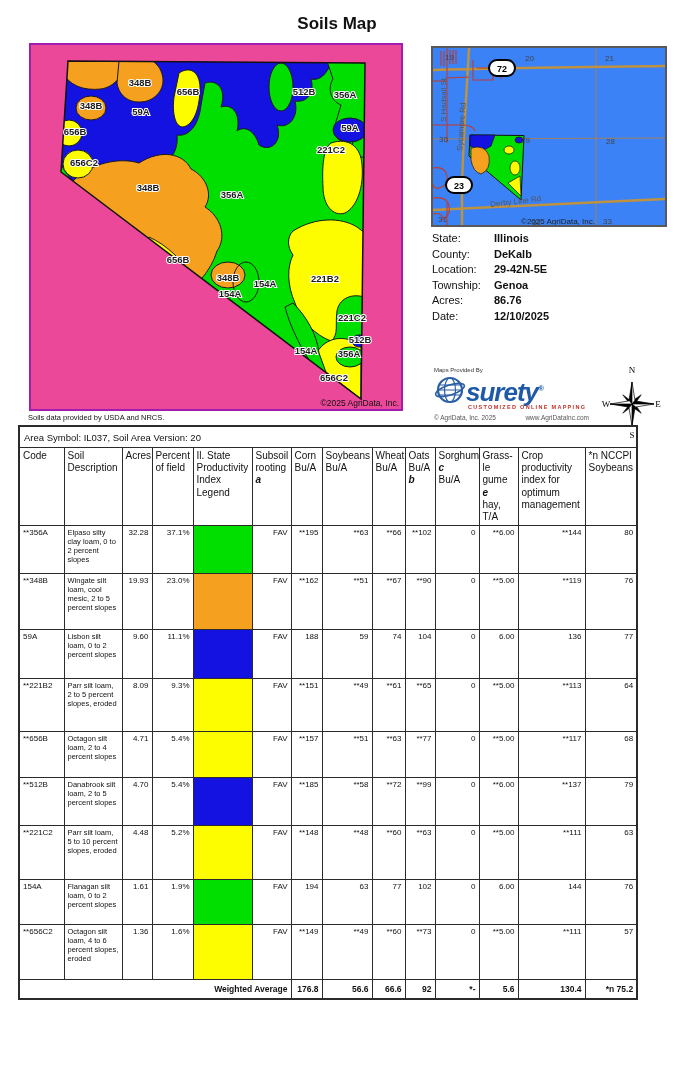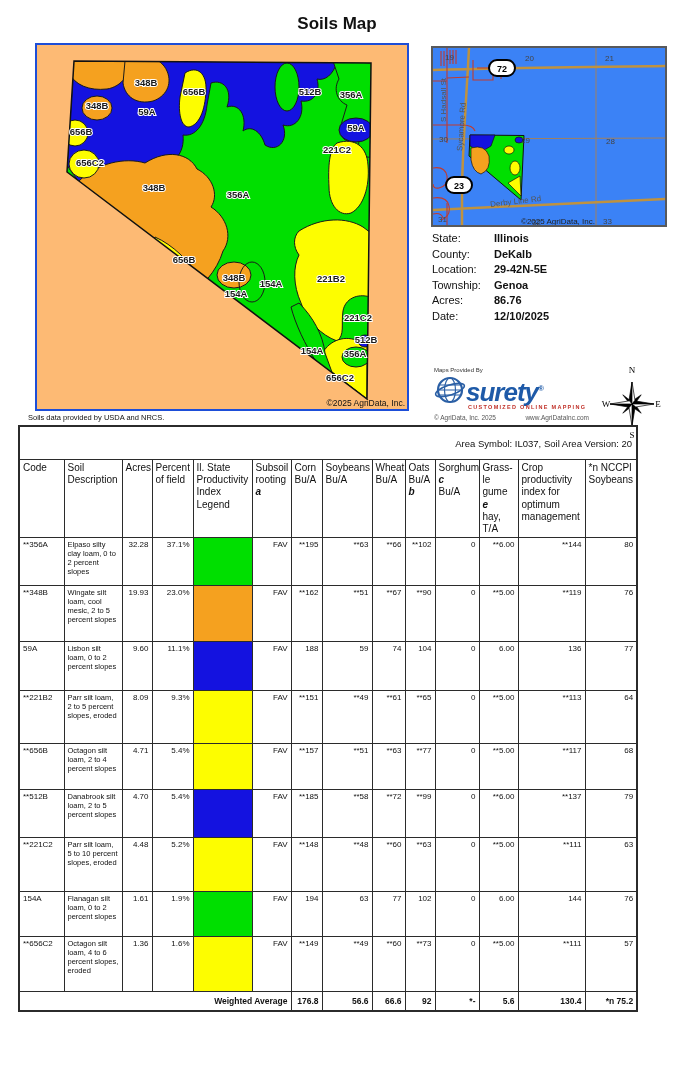--- a/index.html
+++ b/index.html
@@ -1,35 +1,35 @@
 <!DOCTYPE html>
 <html style="--c-green: #00df00; --c-orange: #f5a11f; --c-blue: #1412e0; --c-yellow: #fdfd00;"><head>
 <meta charset="utf-8">
 <style>
   html,body{margin:0;padding:0;background:#fff;}
   .page{position:relative;width:674px;height:1080px;background:#fff;font-family:"Liberation Sans",sans-serif;color:#111;overflow:hidden;}
   .page-title{position:absolute;left:0;top:14px;width:674px;text-align:center;font-size:17px;font-weight:bold;margin:0;}
-  .map-box{position:absolute;left:35px;top:43px;width:370px;height:364px;border:2px solid #1d4ed8;background:#fdba74;}
+  .map-box{position:absolute;left:29px;top:43px;width:370px;height:364px;border:2px solid #a21caf;background:#ec4899;}
   .usda-note{position:absolute;left:28px;top:413px;font-size:7.5px;}
   .inset-box{position:absolute;left:431px;top:46px;width:232px;height:177px;border:2px solid #58595b;background:#3b82f6;}
   .info-panel{position:absolute;left:432px;top:231px;width:232px;font-size:11px;}
   .info-row{display:flex;height:15.6px;line-height:15.6px;}
   .info-label{width:62px;}
   .info-value{font-weight:bold;}
   .branding{position:absolute;left:434px;top:367px;width:160px;}
   .provided-by{font-size:6px;color:#333;}
   .logo-line{display:flex;align-items:center;margin-top:1px;font-style:italic;}
   .logo-text{font-size:26px;font-weight:bold;color:#1e5aa8;letter-spacing:-1px;line-height:24px;}
   .logo-reg{font-size:8px;color:#1e5aa8;vertical-align:super;font-weight:bold;}
   .tagline{font-size:5.5px;font-weight:bold;color:#c03028;letter-spacing:1.3px;margin-left:34px;margin-top:-2px;}
   .copy-line{display:flex;justify-content:space-between;font-size:6.5px;color:#555;margin-top:4px;width:155px;}
   .compass{position:absolute;left:600px;top:364px;}
   .soil-table{position:absolute;left:18px;top:425px;border-collapse:collapse;table-layout:fixed;width:619px;font-size:8px;}
   .soil-table td,.soil-table th{border:1px solid #2b2b2b;vertical-align:top;padding:2px 3px;overflow:hidden;}
-  .soil-table .area-bar td{font-size:9.5px;padding:10px 4px;height:12px;vertical-align:middle;text-align:right;}
+  .soil-table .area-bar td{font-size:9.5px;padding:4px 4px;height:12px;vertical-align:middle;}
   .soil-table th{text-align:left;font-weight:normal;font-size:10px;line-height:1.22;height:49px;}
   .soil-table .num{text-align:right;}
   .soil-table .desc{font-size:7.5px;line-height:1.2;}
   .soil-table .legend-cell{padding:0;}
   .soil-table .wavg td{font-weight:bold;font-size:8.5px;height:14px;vertical-align:middle;}
   .fn{font-style:italic;font-weight:bold;}
   .outer-border{border:2px solid #2b2b2b;}
 </style>
 </head>
 <body>

